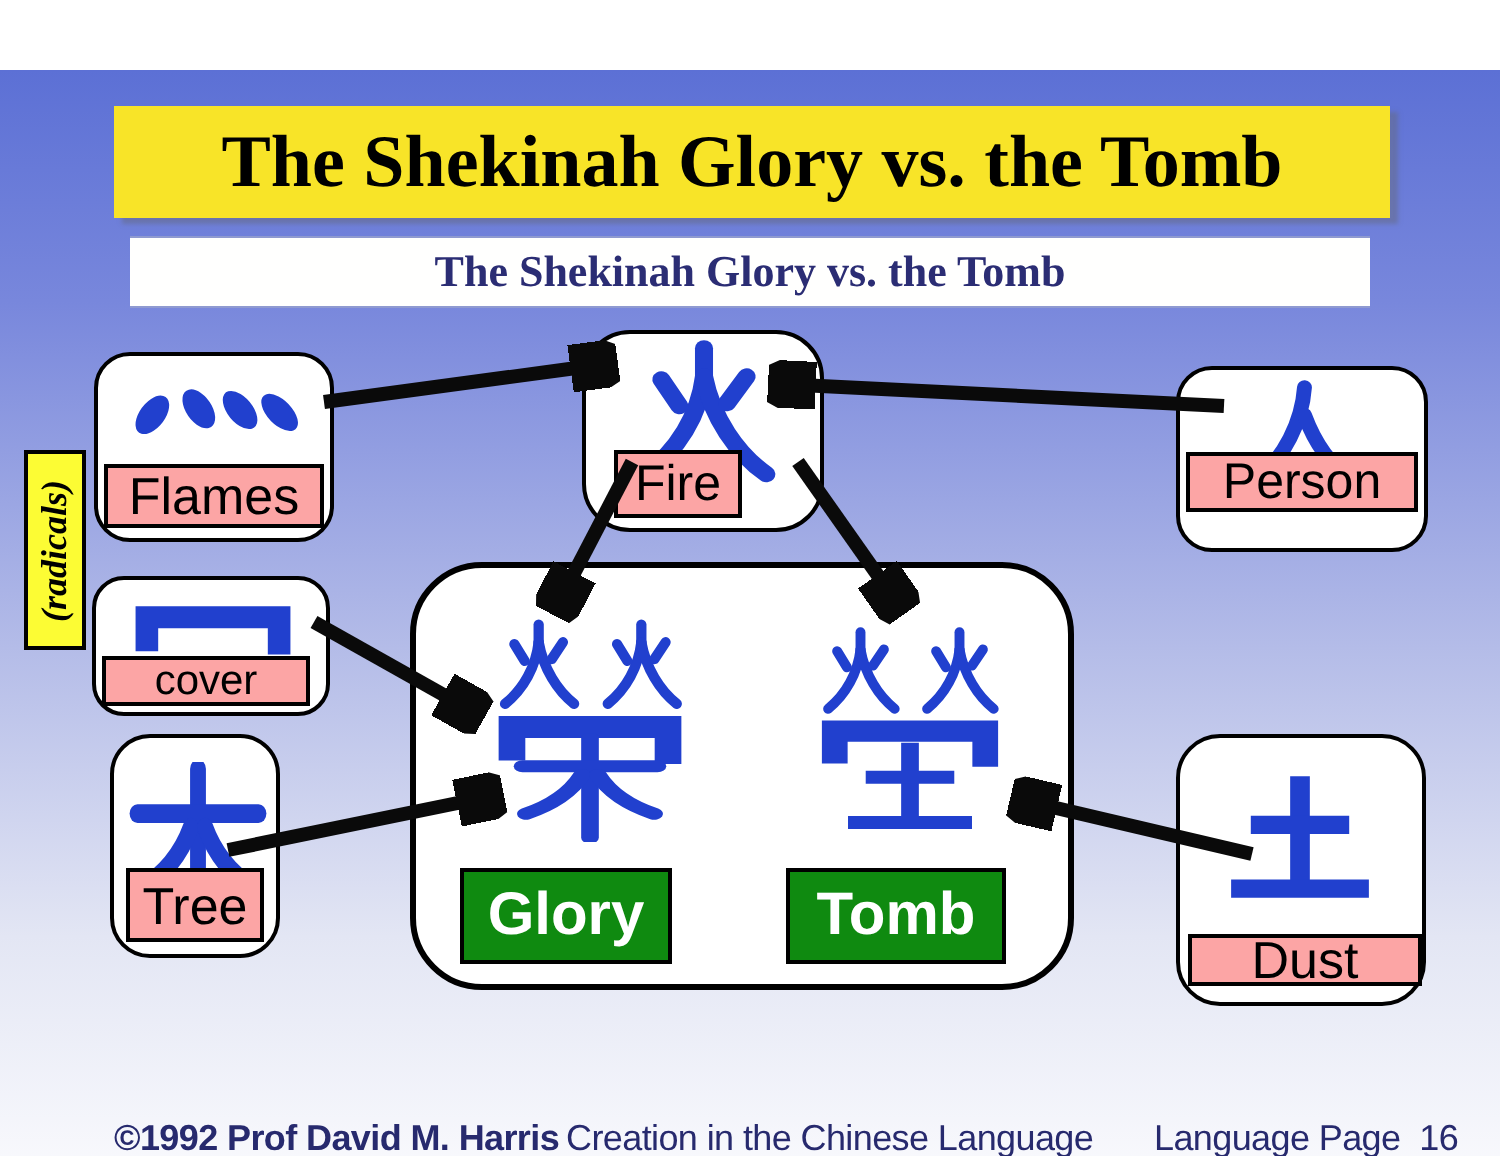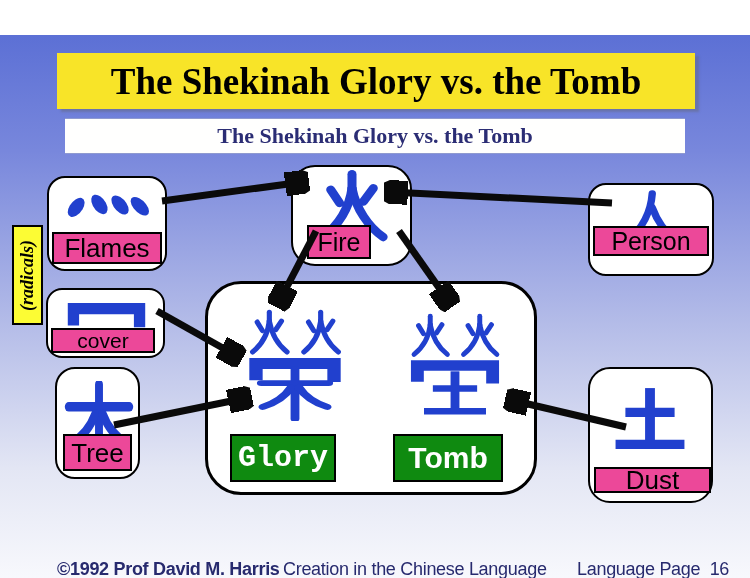--- a/index.html
+++ b/index.html
@@ -47,37 +47,37 @@
   }
   #flames-box { left:47px;  top:141px; width:120px; height:95px; }
   #fire-box   { left:291px; top:130px; width:121px; height:101px; border-radius:24px; }
   #person-box { left:588px; top:148px; width:126px; height:93px; }
   #cover-box  { left:46px;  top:253px; width:119px; height:70px;  border-radius:16px;padding-left:38px; }
   #tree-box   { left:55px;  top:332px; width:85px;  height:112px; border-radius:20px; }
   #dust-box   { left:588px; top:332px; width:125px; height:136px; border-radius:22px; }
   #center-box { left:205px; top:246px; width:332px; height:214px; border-radius:36px; border-width:3px; z-index:4; }
   
   .ylabel {
-    position:absolute; background:#ec4899; border:2px solid #000; box-sizing:border-box;
+    position:absolute; background:#fca5a5; border:2px solid #000; box-sizing:border-box;
     display:flex; align-items:center; justify-content:center;
     font-size:26px; color:#000; line-height:1; white-space:nowrap;
   }
   #flames-label { left:3px;  right:3px;  bottom:5px; height:32px; }
   #fire-label   { left:14px; width:64px; bottom:5px; height:34px; font-size:25px; }
   #person-label { left:3px;  right:3px;  bottom:18px; height:30px; font-size:25px; }
   #cover-label  { left:3px;  width:104px;bottom:3px; height:25px; font-size:21px; }
   #tree-label   { left:6px;  width:69px; bottom:6px; height:37px; }
   #dust-label   { left:4px;  width:117px;bottom:8px; height:26px; }
   
   .glabel {
     position:absolute; background:#0f8a10; border:2.5px solid #000; box-sizing:border-box;
     display:flex; align-items:center; justify-content:center;
     font-size:30px; font-weight:bold; color:#fff; line-height:1;
   }
-  #glory-label { left:22px;  top:150px; width:106px; height:48px;font-family:Liberation Mono, monospace; }
+  #glory-label { left:22px;  top:150px; width:106px; height:48px; }
   #tomb-label  { left:185px; top:150px; width:110px; height:48px; }
   
   .glyph { position:absolute; color:#2140ce; }
   #flames-glyph { left:16px; top:9px;  width:86px;  height:36px; }
   #fire-glyph   { left:18px; top:2px;  width:82px;  height:74px; }
   #person-glyph { left:30px; top:4px;  width:62px;  height:58px; }
   #cover-glyph  { left:15px; top:5px;  width:87px;  height:34px; }
   #tree-glyph   { left:6px;  top:12px; width:72px;  height:86px; }
   #dust-glyph   { left:19px; top:13px; width:82px;  height:76px; }
   #glory-glyph  { left:30px; top:25px; width:114px; height:112px; }

